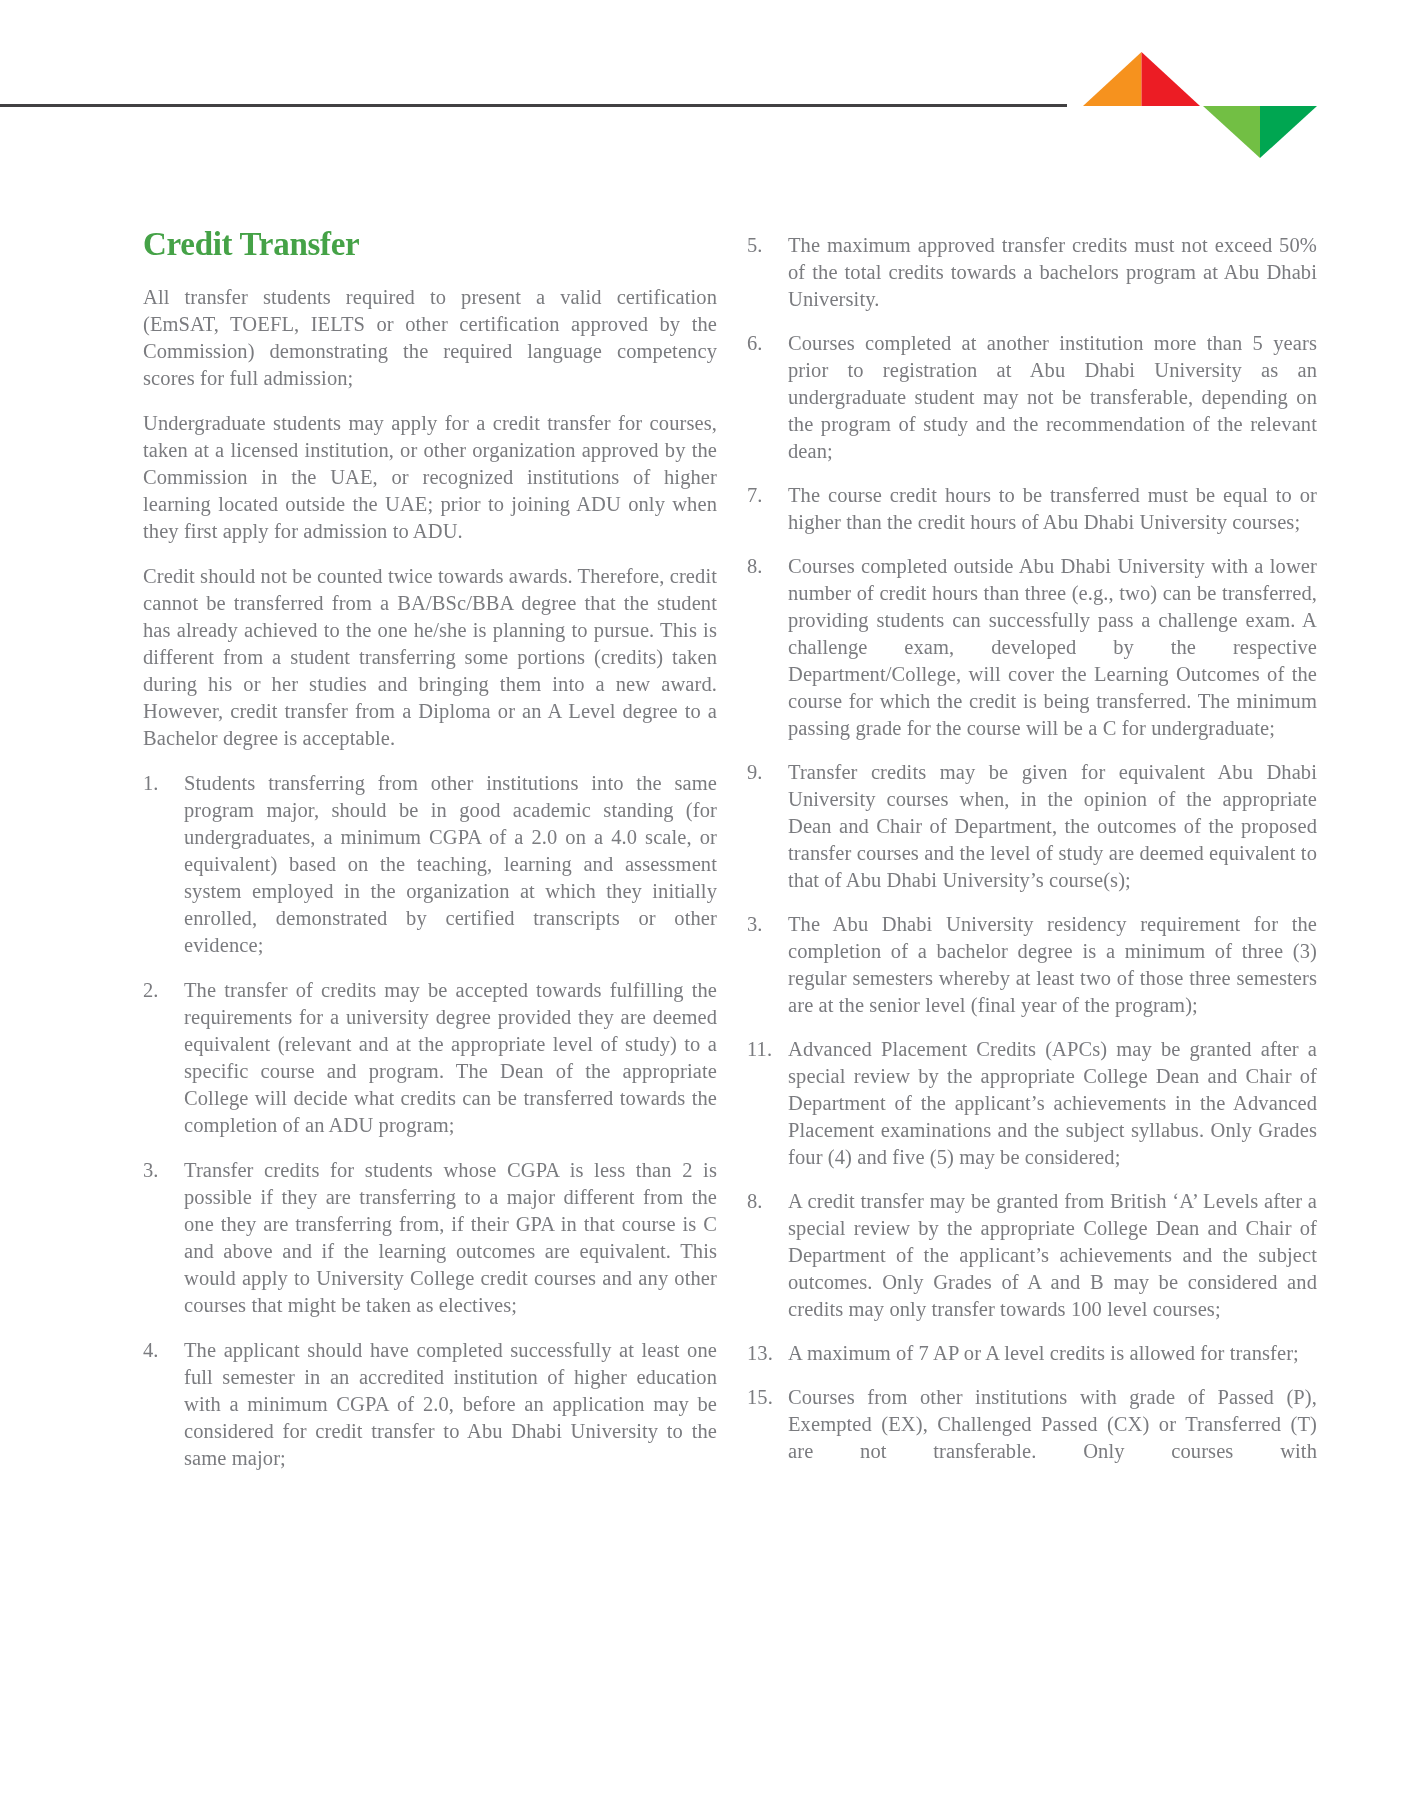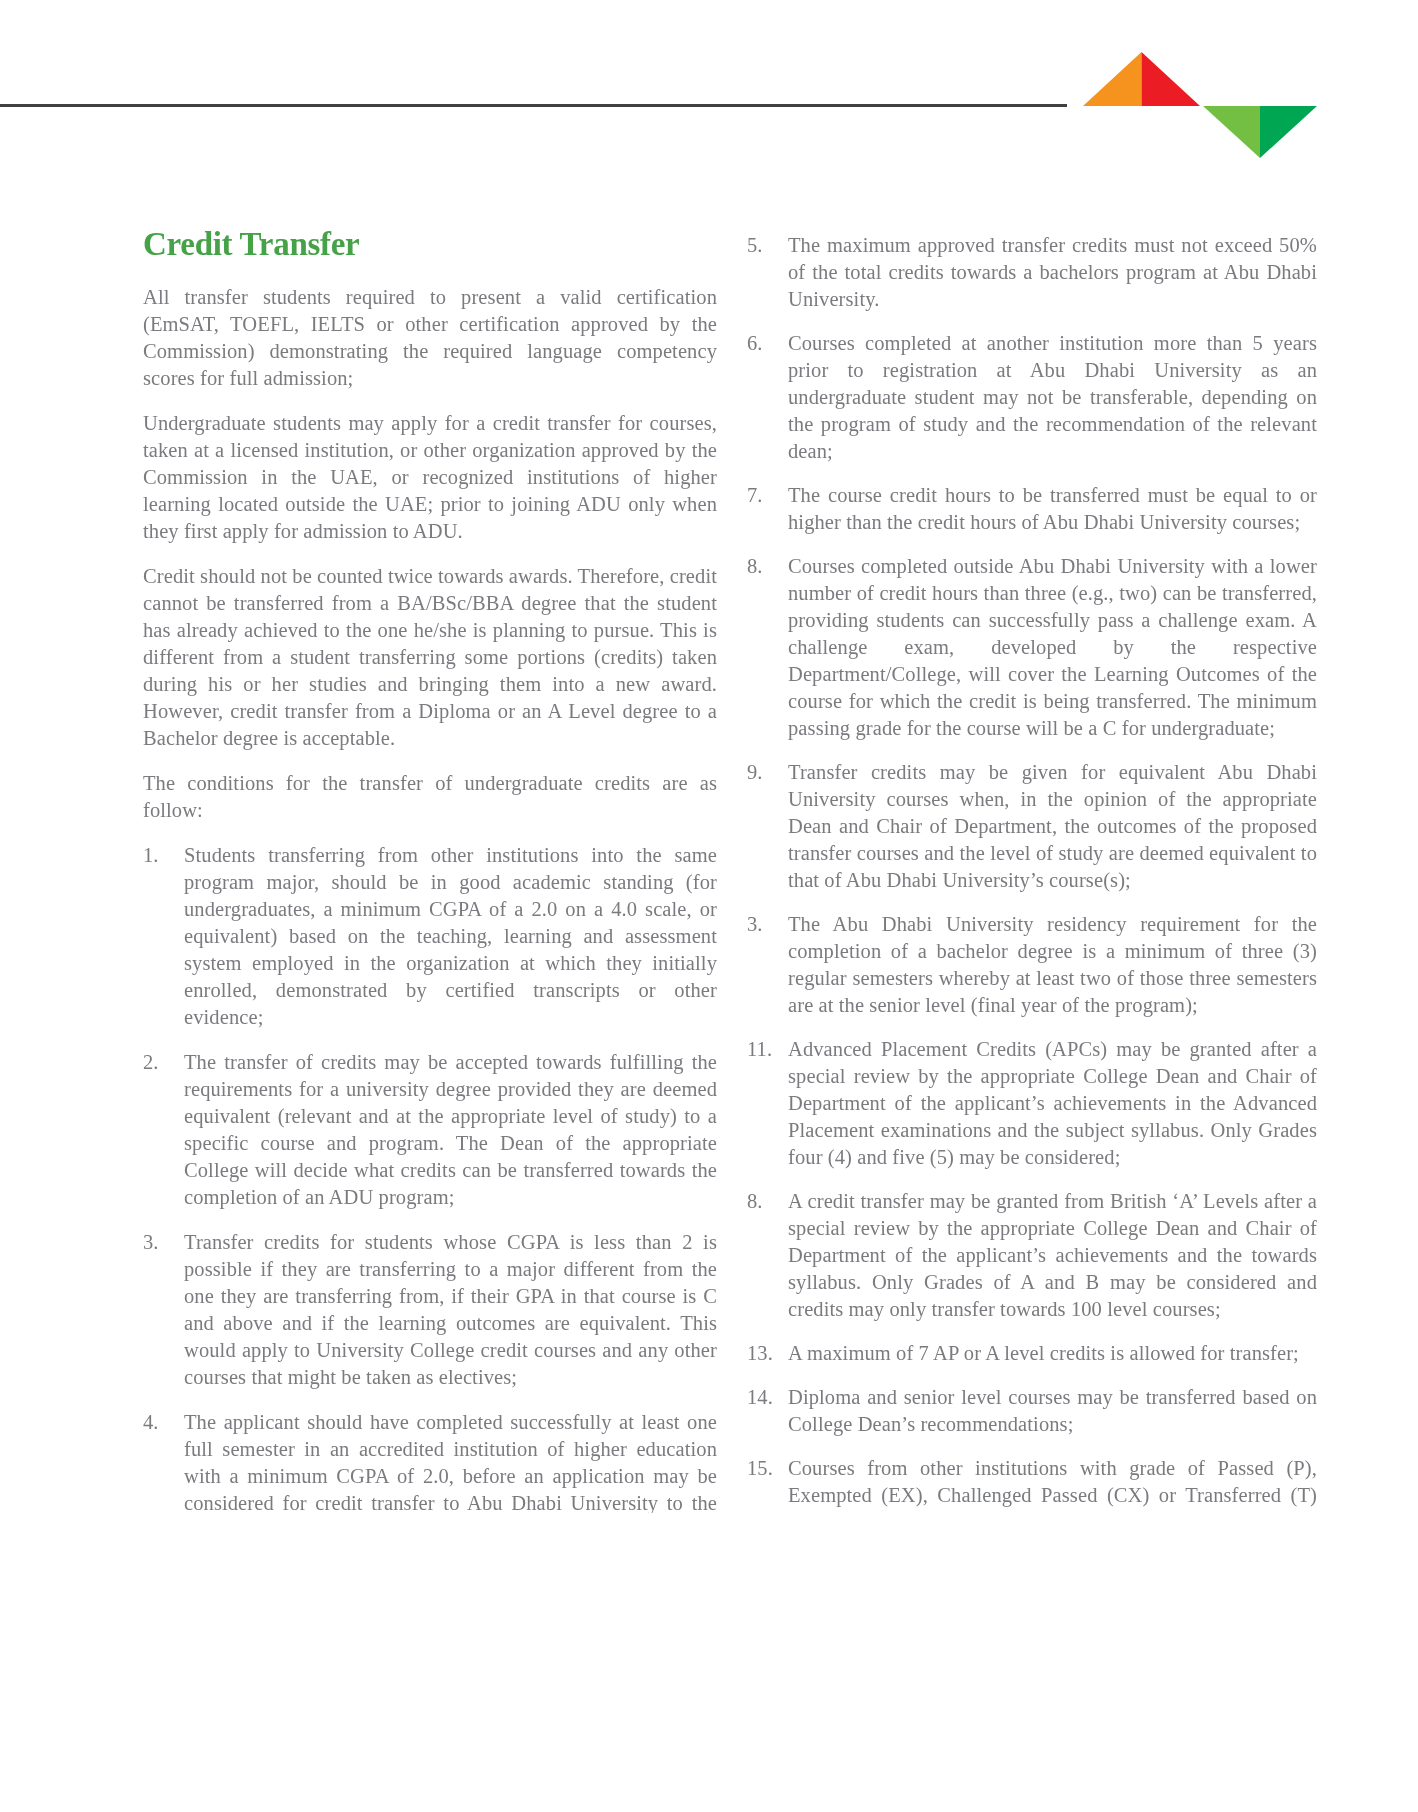--- a/index.html
+++ b/index.html
@@ -44,21 +44,20 @@
     <polygon points="1203,106 1260,106 1260,158" fill="#72BF44"></polygon>
     <polygon points="1260,106 1317,106 1260,158" fill="#00A651"></polygon>
   </svg>
 
   <main class="col col-left">
     <h1 class="title">Credit Transfer</h1>
     <div>
         <p class="para"><span>All transfer students required to present a valid certification (EmSAT, TOEFL, IELTS or other certification approved by the Commission) demonstrating the required language competency scores for full admission;</span></p>
         <p class="para"><span>Undergraduate students may apply for a credit transfer for courses,  taken at a licensed institution, or other organization approved by the Commission in the UAE, or recognized institutions of higher learning located outside the UAE;  prior to joining ADU only when they first apply for admission to ADU.</span></p>
         <p class="para"><span>Credit should not be counted twice towards awards. Therefore, credit cannot be transferred from a BA/BSc/BBA degree that the student has already achieved to the one he/she is planning to pursue. This is different from a student transferring some portions (credits) taken during his or her studies and bringing them into a new award. However, credit transfer from a Diploma or an A Level degree to a Bachelor degree is acceptable.</span></p>
-        <p class="para"><span>The conditions for the transfer of undergraduate credits are as follow:</span></p>
       </div>
     <div>
         <div class="li">
     <span class="num">1.</span>
     <span class="txt">Students transferring from other institutions into the same program major, should be in good academic standing (for undergraduates, a minimum CGPA of a 2.0 on a 4.0 scale, or equivalent) based on the teaching, learning and assessment system employed in the organization at which they initially enrolled, demonstrated by certified transcripts or other evidence;</span>
   </div>
         <div class="li">
     <span class="num">2.</span>
     <span class="txt">The transfer of credits may be accepted towards fulfilling the requirements for a university degree provided they are deemed equivalent (relevant and at the appropriate level of study) to a specific course and program.  The Dean of the appropriate College will decide what credits can be transferred towards the completion of an ADU program;</span>
   </div>
@@ -98,29 +97,25 @@
         <div class="li">
     <span class="num">3.</span>
     <span class="txt">The Abu Dhabi University residency requirement for the completion of a bachelor degree is a minimum of three (3) regular semesters whereby at least two of those three semesters are at the senior level (final year of the program);</span>
   </div>
         <div class="li">
     <span class="num">11.</span>
     <span class="txt">Advanced Placement Credits (APCs) may be granted after a special review by the appropriate College Dean and Chair of Department of the applicant’s achievements in the Advanced Placement examinations and the subject syllabus. Only Grades four (4) and five (5) may be considered;</span>
   </div>
         <div class="li">
     <span class="num">8.</span>
-    <span class="txt">A credit transfer may be granted from British  ‘A’  Levels after a special review by the appropriate College Dean and Chair of Department of the applicant’s achievements and the towards syllabus. Only Grades of A and B may be considered and credits may only transfer towards 100 level courses;</span>
+    <span class="txt">A credit transfer may be granted from British  ‘A’  Levels after a special review by the appropriate College Dean and Chair of Department of the applicant’s achievements and the subject outcomes. Only Grades of A and B may be considered and credits may only transfer towards 100 level courses;</span>
   </div>
         <div class="li">
     <span class="num">13.</span>
     <span class="txt">A maximum of 7 AP or A level credits is allowed for transfer;</span>
-  </div>
-        <div class="li">
-    <span class="num">14.</span>
-    <span class="txt">Diploma and senior level courses may be transferred based on College Dean’s recommendations;</span>
   </div>
         <div class="li justify-last">
     <span class="num">15.</span>
     <span class="txt">Courses from other institutions with grade of Passed (P), Exempted (EX), Challenged Passed (CX) or Transferred (T) are not transferable. Only courses with</span>
   </div>
       </div>
   </aside>
 
   <div class="footer-rule"></div>
   <div class="page-num">35</div>

